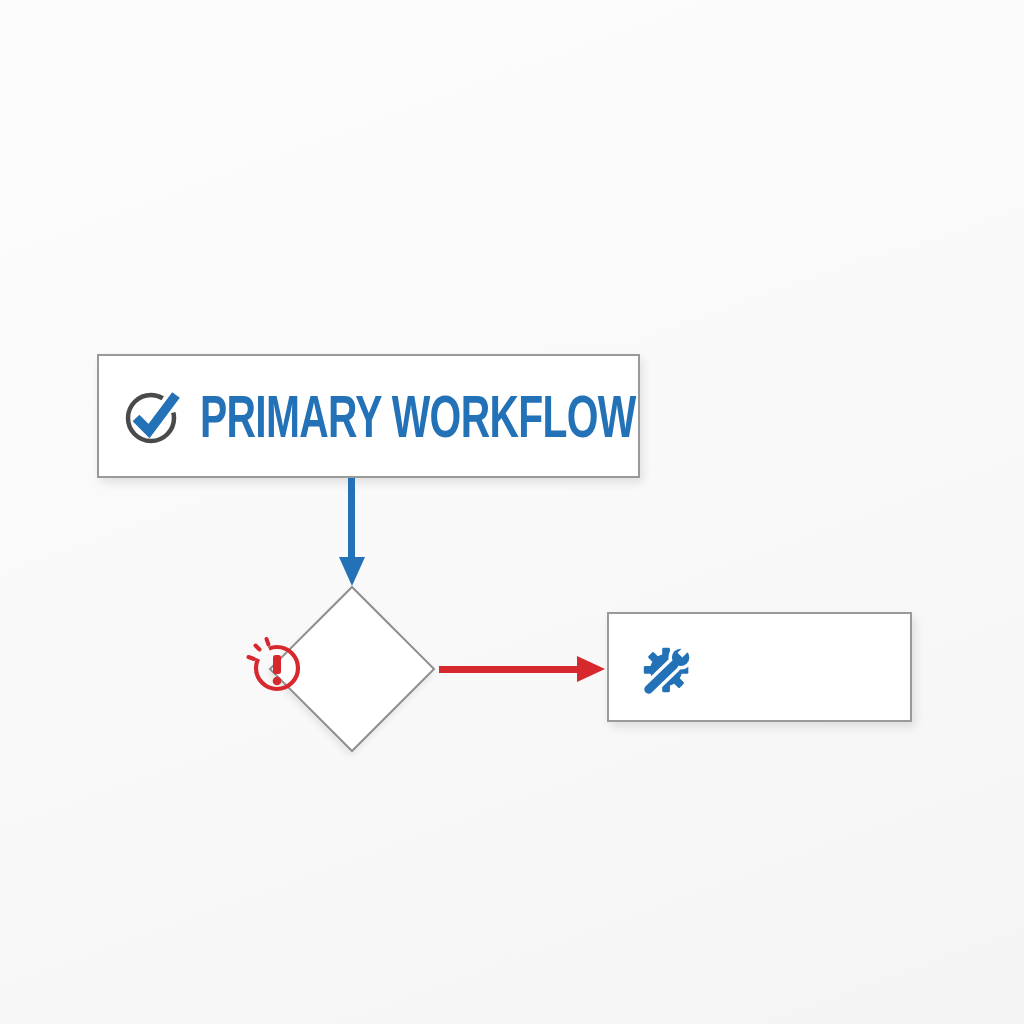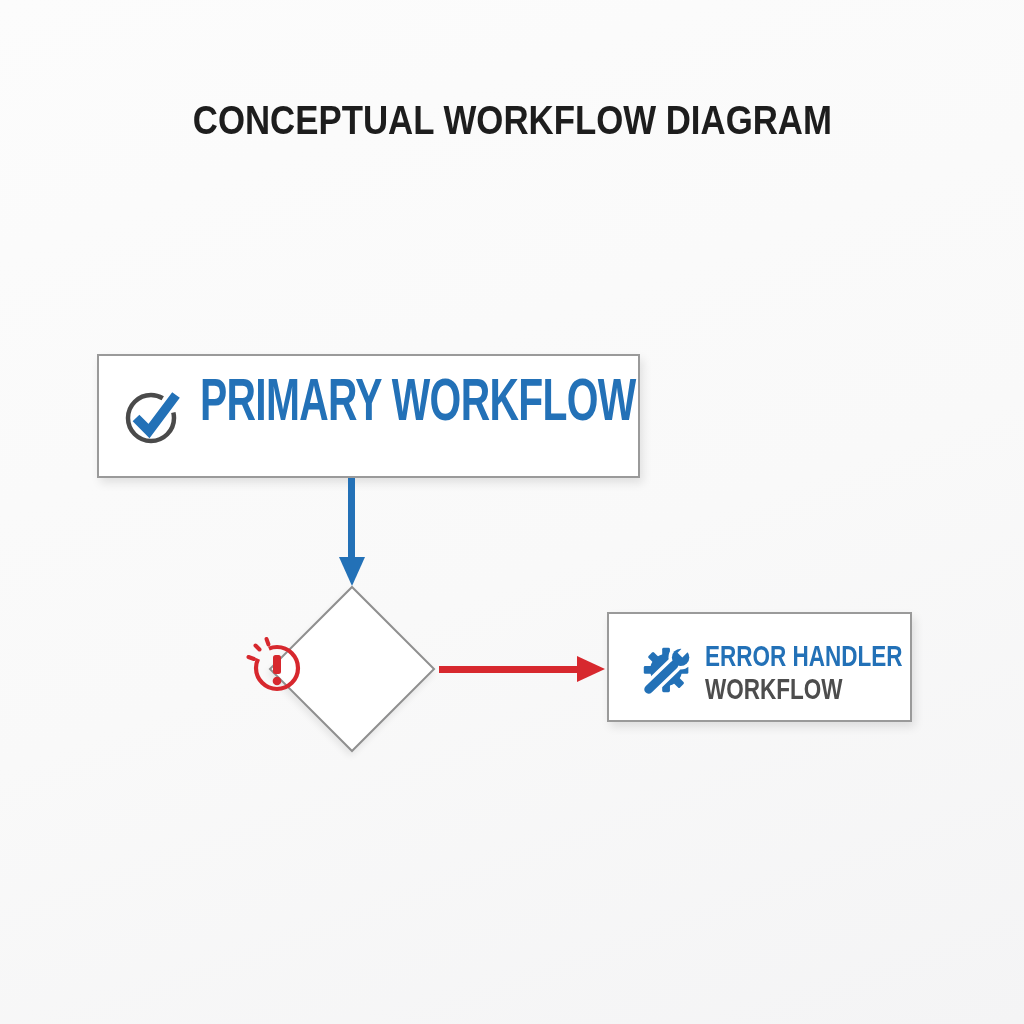--- a/index.html
+++ b/index.html
@@ -19,22 +19,22 @@
     position:absolute; background:#ffffff; box-sizing:border-box;
     border:2px solid var(--border-gray,#9a9a9a);
     box-shadow:3px 5px 9px rgba(0,0,0,0.10);
   }
   .node-primary { left:97px; top:354px; width:543px; height:124px; }
   .node-handler { left:607px; top:612px; width:305px; height:110px; }
 
   .icon { position:absolute; }
   .node-primary .icon { left:22px; top:28px; width:64px; height:64px; }
   .primary-label-wrap {
-    position:absolute; left:101px; top:9px; height:100%;
-    display:flex; align-items:flex-start;
+    position:absolute; left:101px; top:0; height:100%;
+    display:flex; align-items:center;
   }
   .primary-label {
     font-size:60px; font-weight:bold; letter-spacing:-1px; white-space:nowrap;
     color:var(--accent-blue,#2371b7);
     display:inline-block; transform:scaleX(0.68); transform-origin:left center;
   }
 
   
   .conn { position:absolute; }
   .line-v { left:348px; top:478px; width:7px; height:80px; background:var(--accent-blue,#2371b7); }
@@ -78,21 +78,20 @@
   .fill-blue  { fill:var(--accent-blue,#2371b7); }
   .fill-white { fill:#ffffff; }
   .halo   { fill:none; stroke:#ffffff; stroke-width:16; stroke-linecap:round; }
   .wrench { fill:none; stroke:var(--accent-blue,#2371b7); stroke-width:9; stroke-linecap:round; }
 </style>
 </head>
 <body>
 
 <div class="canvas">
 
-  <h1 class="title"><span class="squeeze">CONCEPTUAL WORKFLOW DIAGRAM</span></h1>
 
   <div class="node node-primary">
     <svg class="icon" viewBox="0 0 64 64" aria-hidden="true">
       <circle cx="30" cy="34" r="23" class="ring-gray" stroke-dasharray="120 18 30"></circle>
       <path d="M15 34 L28 47 L55 11" class="check-blue"></path>
     </svg>
     <div class="primary-label-wrap">
       <span class="primary-label">PRIMARY WORKFLOW</span>
     </div>
   </div>
@@ -126,19 +125,15 @@
         <rect x="26" y="10" width="8" height="10" rx="1.5" transform="rotate(315 30 33)"></rect>
         <circle cx="30" cy="33" r="16.5"></circle>
       </g>
       <circle cx="30" cy="33" r="5" class="fill-white"></circle>
       <path d="M12 53 L38 28" class="halo"></path>
       <circle cx="45" cy="20" r="12.5" class="fill-white"></circle>
       <path d="M12 53 L38 28" class="wrench"></path>
       <circle cx="45" cy="20" r="9" class="fill-blue"></circle>
       <rect x="46.5" y="4" width="7" height="16" class="fill-white" transform="rotate(45 50 12)"></rect>
     </svg>
-    <div class="handler-text">
-      <div class="txt-blue">ERROR HANDLER</div>
-      <div class="txt-gray">WORKFLOW</div>
-    </div>
   </div>
 
 </div>
 
 </body></html>

